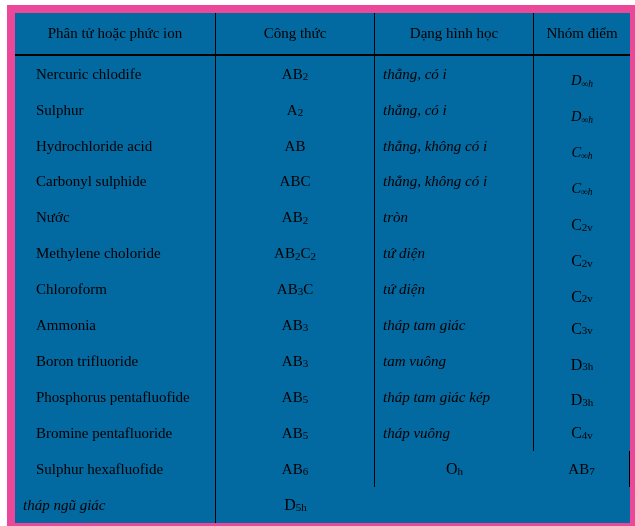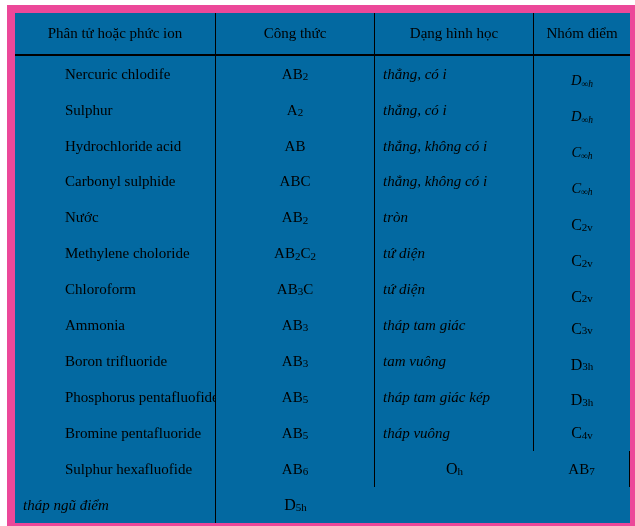--- a/index.html
+++ b/index.html
@@ -37,21 +37,21 @@
     font-size: 15px;
     line-height: 1.1;
     white-space: nowrap;
     overflow: hidden;
   }
   
   .cell.c1, .cell.c2, .cell.c3 { border-right: 1px solid #000000; }
   
   .cell.head { border-bottom: 2px solid #000000; justify-content: center; }
   
-  .cell.c1:not(.head) { justify-content: flex-start; padding-left: 4px; margin-left: 46px; }
+  .cell.c1:not(.head) { justify-content: flex-start; padding-left: 21px; }
   .cell.c2:not(.head) { justify-content: center; }
   .cell.c3:not(.head) { justify-content: flex-start; padding-left: 8px; font-style: italic; }
   .cell.c4:not(.head) { justify-content: center; }
   sub {
     font-size: 11px;
     line-height: 0;
     position: relative;
     bottom: -2px;
   }
   .cell.pg { font-size: 16px; }
@@ -113,16 +113,16 @@
       <div class="cell c3">tháp tam giác kép</div>
       <div class="cell c4 pg">D<sub>3h</sub></div>
       <div class="cell c1">Bromine pentafluoride</div>
       <div class="cell c2">AB<sub>5</sub></div>
       <div class="cell c3">tháp vuông</div>
       <div class="cell c4 pg">C<sub>4v</sub></div>
       <div class="cell c1">Sulphur hexafluofide</div>
       <div class="cell c2">AB<sub>6</sub></div>
       <div class="cell c4 pg">O<sub>h</sub></div>
       <div class="cell c2">AB<sub>7</sub></div>
-      <div class="cell c3">tháp ngũ điểm</div>
+      <div class="cell c3">tháp ngũ giác</div>
       <div class="cell c4 pg">D<sub>5h</sub></div>
     </div>
 </div>
 
 </body></html>

